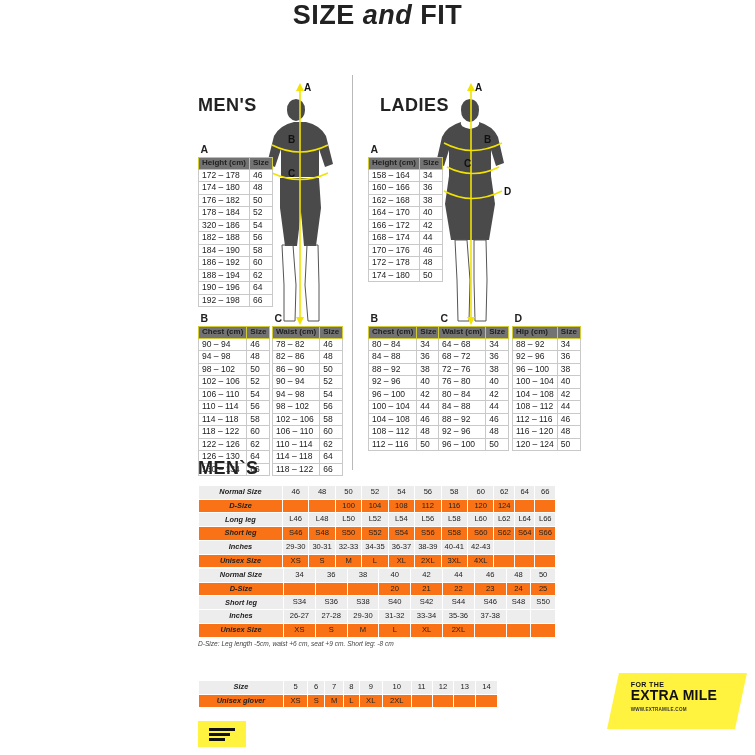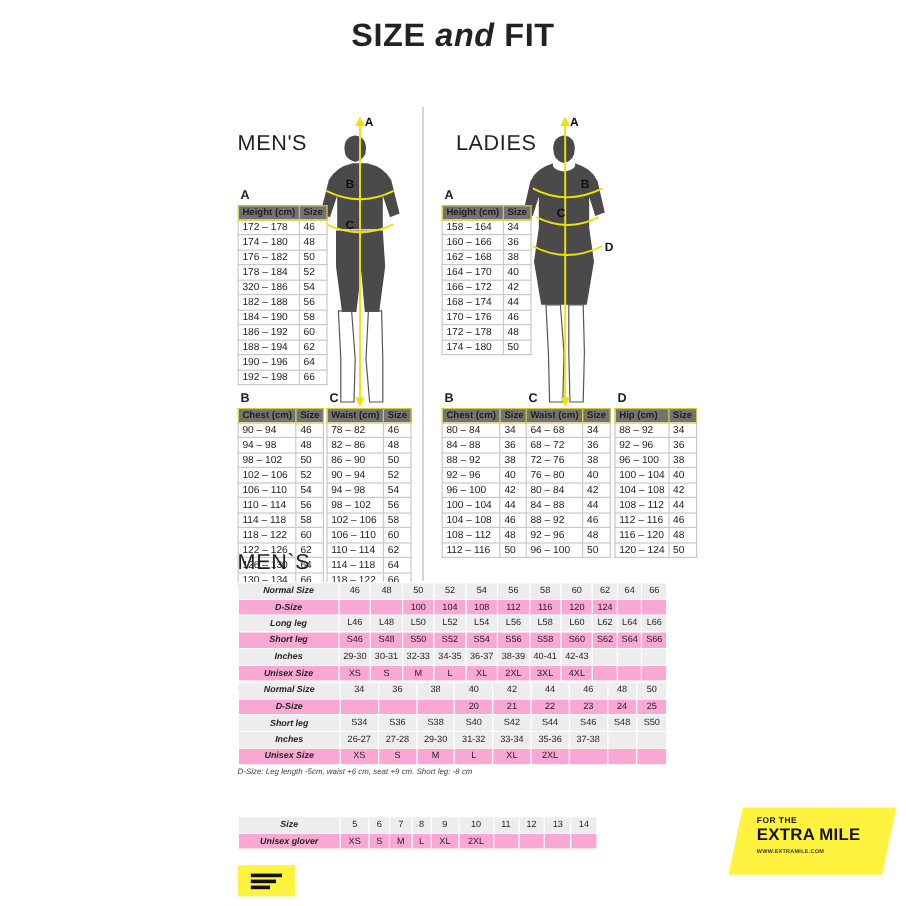--- a/index.html
+++ b/index.html
@@ -10,31 +10,30 @@
     font-family:"Liberation Sans", sans-serif;
     color:#222;
     position:relative;
     overflow:hidden;
   }
   .page { position:relative; width:755px; height:755px; }
 
   
   .title {
     text-align:center;
-    padding-top:14px;
     font-size:27px;
     font-weight:bold;
     letter-spacing:0.5px;
   }
   .title .and { font-style:italic; font-weight:bold; }
 
   
   .sec-h {
     font-size:18px;
-    font-weight:normal;
+    font-weight:bold;
     letter-spacing:0.5px;
   }
 
   
   .top-area { position:relative; height:405px; }
   .divider-v {
     position:absolute; top:44px; left:352px; width:1px; height:395px;
     background:#b9b9b9;
   }
 
@@ -76,21 +75,21 @@
     font-size:7.6px;
   }
   .grid td, .grid th {
     border:1px solid #ffffff;
     padding:2px 3px;
     text-align:center;
     line-height:1.15;
     white-space:nowrap;
   }
   .grid tr { background:#ededed; }
-  .grid tr.alt { background:#f9a8d4; }
+  .grid tr.alt { background:#f97316; }
   .grid td.lbl {
     text-align:center;
     font-style:italic;
     font-weight:bold;
     width:85px;
     font-size:7.4px;
   }
   .note {
     font-size:6.6px;
     font-style:italic;

